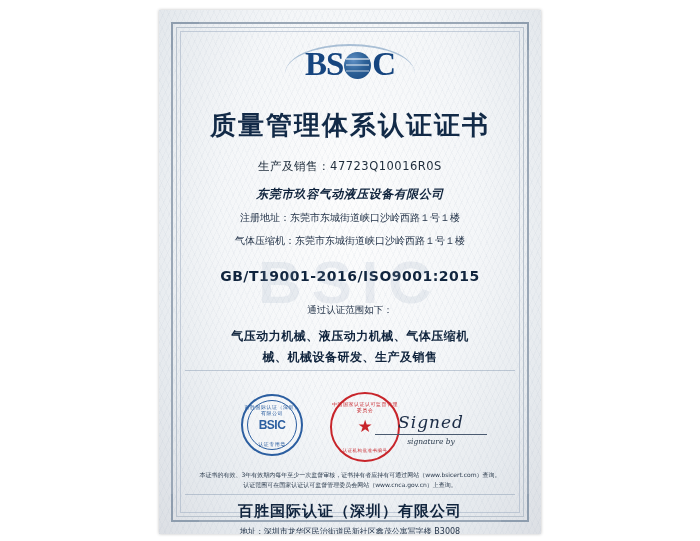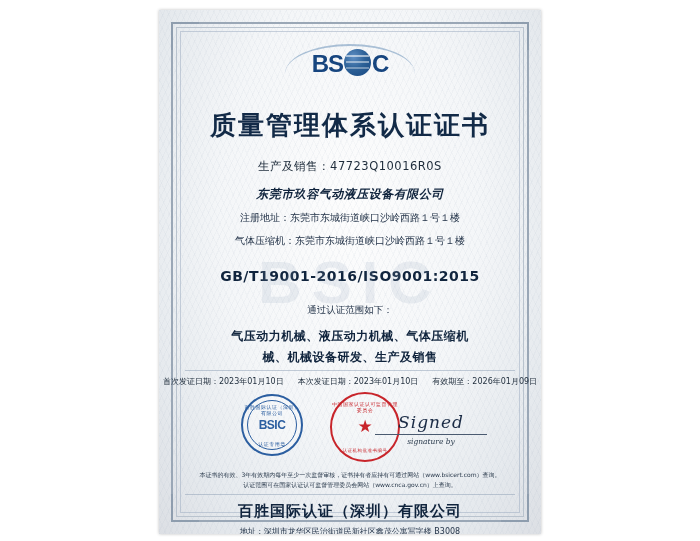--- a/index.html
+++ b/index.html
@@ -104,23 +104,23 @@
     user-select: none;
   }
 
   
   .logo-wrap {
     position: relative;
     height: 44px;
     margin-top: 10px;
   }
   .logo-text {
-    font-family: Liberation Sans, sans-serif;
-    font-weight: bold;
-    font-size: 24px;
+    font-family: Liberation Serif, serif;
+    font-weight: bold;
+    font-size: 33px;
     letter-spacing: -1px;
     color: #16457f;
     line-height: 44px;
     position: relative;
     display: inline-block;
   }
   .logo-text .globe {
     display: inline-block;
     width: 27px;
     height: 27px;
@@ -425,25 +425,20 @@
 
       <div class="standard">GB/T19001-2016/ISO9001:2015</div>
 
       <div class="scope-note">通过认证范围如下：</div>
       <div class="scope">
         <div>气压动力机械、液压动力机械、气体压缩机</div>
         <div>械、机械设备研发、生产及销售</div>
       </div>
 
       <div class="dates-rule"></div>
-      <div class="dates">
-        <span>首次发证日期：2023年01月10日</span>
-        <span>本次发证日期：2023年01月10日</span>
-        <span>有效期至：2026年01月09日</span>
-      </div>
 
       <div class="seals">
         <div class="seal-blue">
           <div class="ring"></div>
           <div class="arc-top">百胜国际认证（深圳）有限公司</div>
           <div class="bsic">BSIC</div>
           <div class="arc-bot">认证专用章</div>
         </div>
 
         <div class="seal-red">

